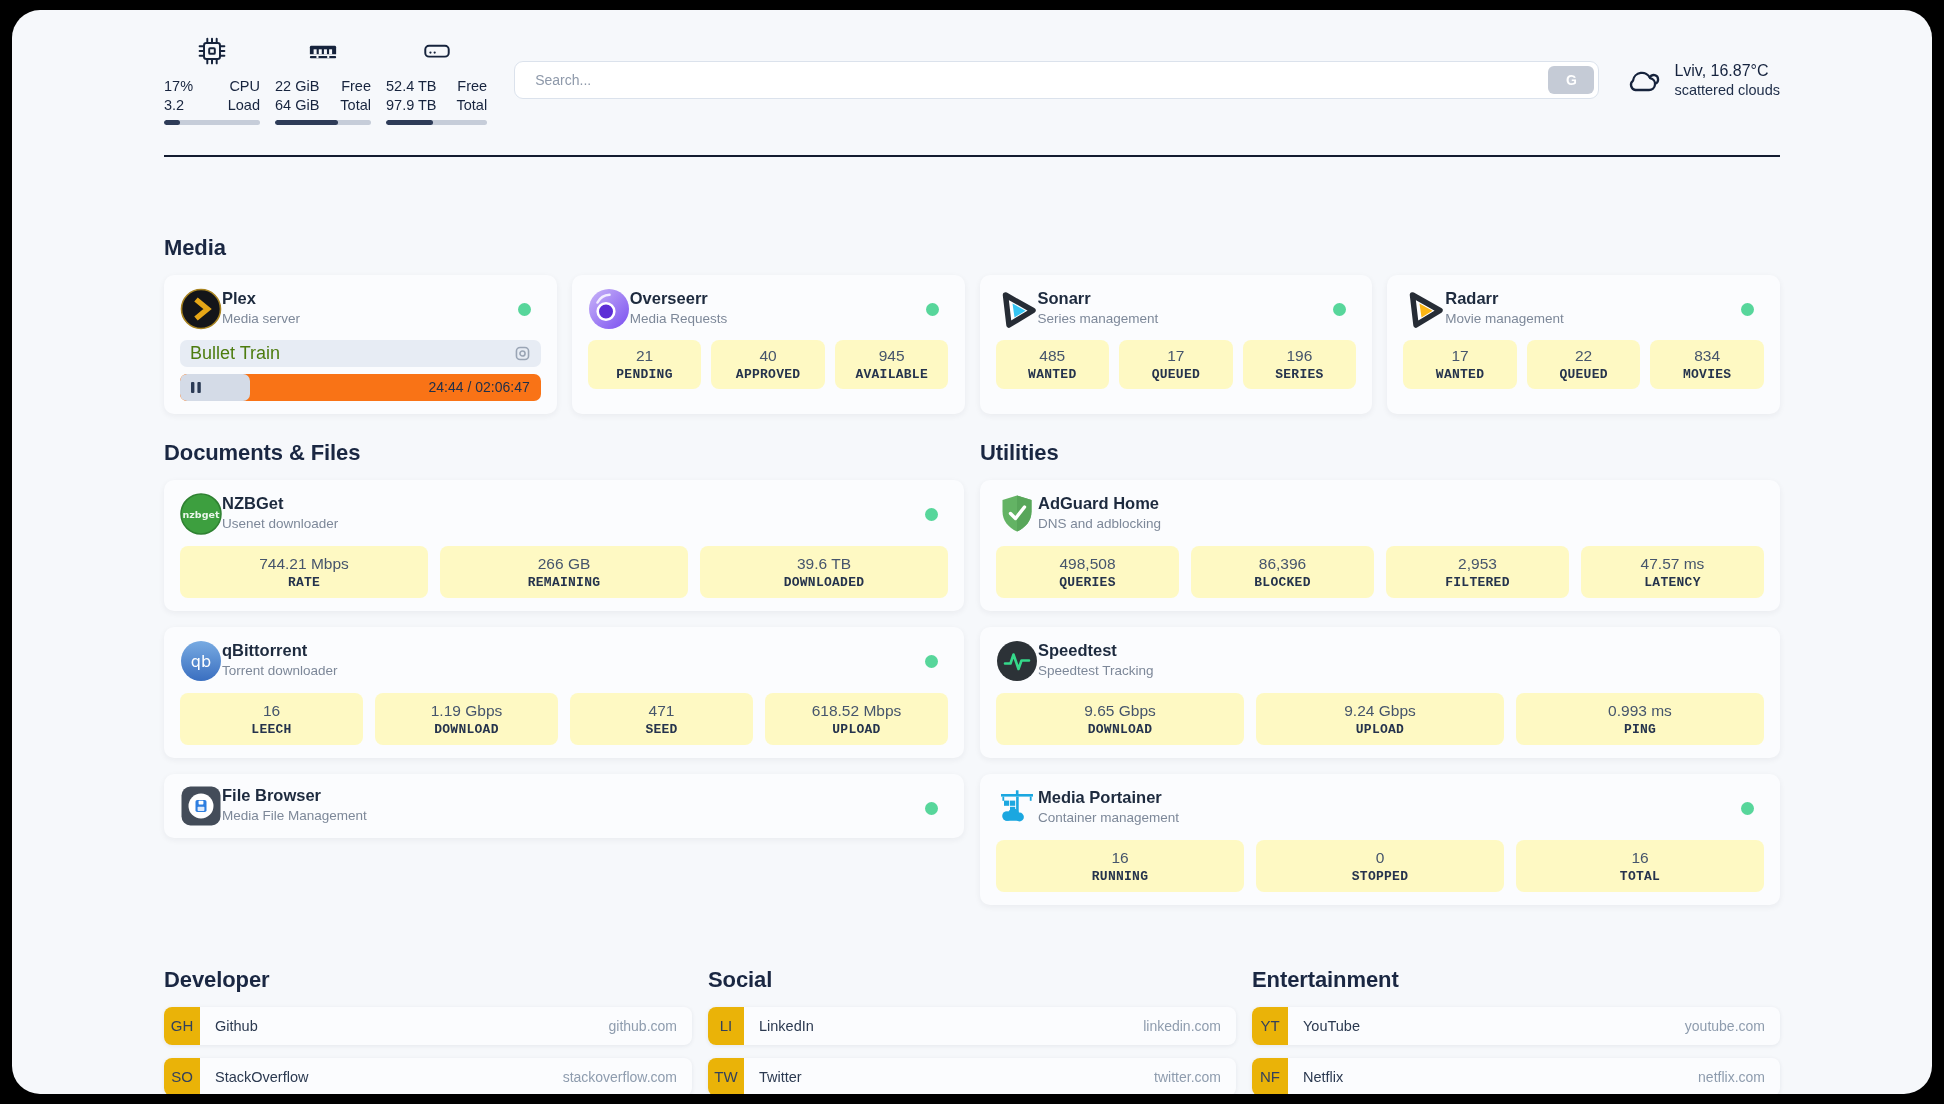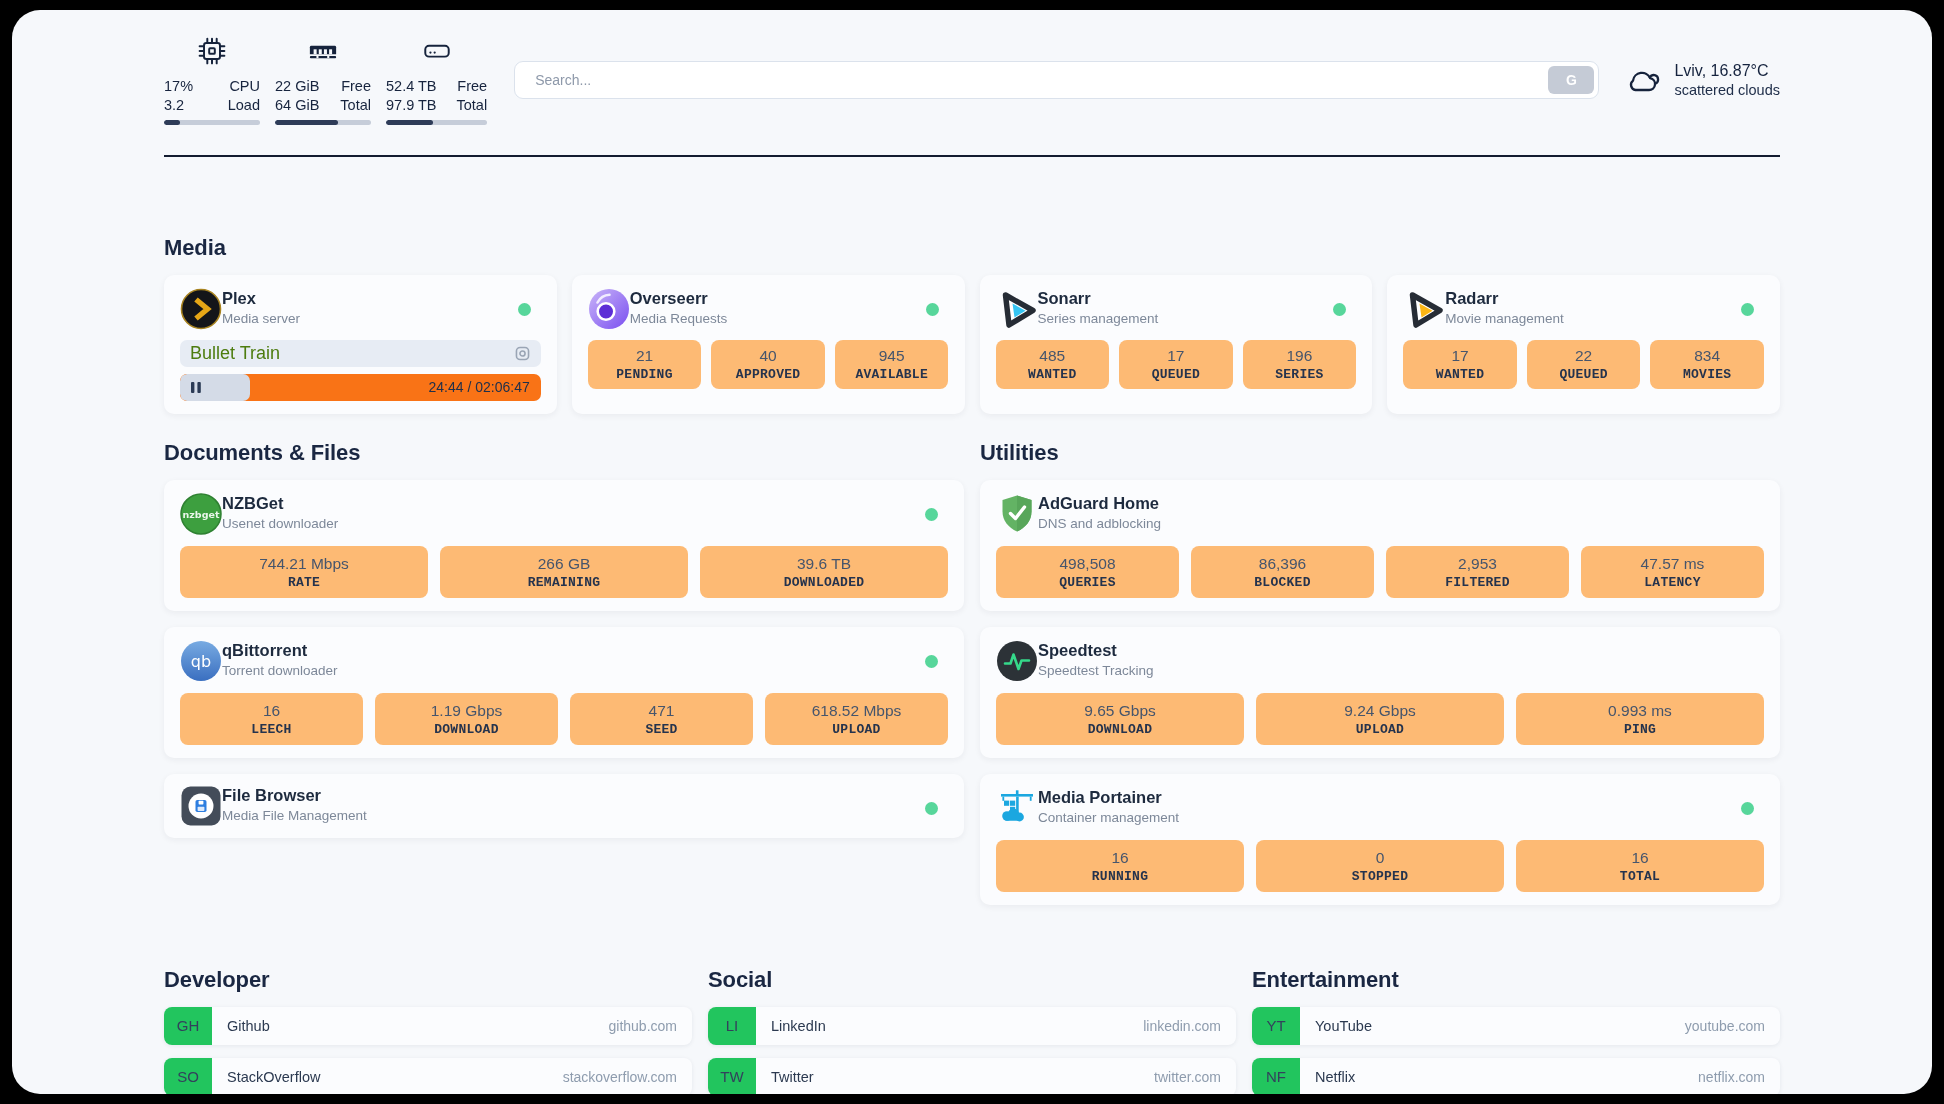--- a/index.html
+++ b/index.html
@@ -47,21 +47,21 @@
               box-shadow:0 2px 6px rgba(30,41,59,.06); cursor:pointer; }
   .app-card.compact { padding:11px 16px; }
   .app-head { display:flex; align-items:flex-start; }
   .app-icon { width:42px; height:42px; flex:0 0 auto; }
   .app-title { font-size:16.5px; font-weight:600; color:#1d2a3e; line-height:1.3; }
   .app-sub { font-size:13.5px; color:#7d8899; line-height:1.3; margin-top:1px; }
   .status-dot { position:absolute; top:28px; right:26px; width:13px; height:13px;
                 border-radius:50%; background:#57d69b; }
 
   .chip-row { display:flex; gap:12px; margin-top:11px; }
-  .chip { flex:1; background:#fdba74; border-radius:8px; text-align:center; padding:8px 6px 7px; }
+  .chip { flex:1; background:#fef9c3; border-radius:8px; text-align:center; padding:8px 6px 7px; }
   .chip-value { font-size:15.5px; color:#46556c; line-height:1.25; }
   .chip-label { font-size:13px; font-weight:700; color:#25334d; letter-spacing:.02em;
                 margin-top:2px; line-height:1.2;font-family:Liberation Mono, monospace; }
   .chip-row.sm { gap:10px; margin-top:10px; }
   .chip-row.sm .chip { padding:6px 5px 6px; }
 
   
   .player-row { margin-top:10px; height:27px; background:#e7ecf4; border-radius:7px;
                 display:flex; align-items:center; padding:0 10px; }
   .player-title { font-size:18px; color:#4d7c0f; }
@@ -70,21 +70,21 @@
                   border-radius:7px; overflow:hidden; display:flex; align-items:center; }
   .progress-fill { position:absolute; left:0; top:0; bottom:0; background:#d4dbe7; border-radius:7px; }
   .pause-btn { position:relative; margin-left:10px; display:flex; background:none; border:none; padding:0; cursor:pointer; }
   .player-time { position:relative; margin-left:auto; padding-right:11px; font-size:14px; color:#20304b; }
 
   
   .bookmarks { display:grid; grid-template-columns:repeat(3,1fr); gap:16px; margin-top:62px; }
   .bm-rows { display:flex; flex-direction:column; gap:13px; margin-top:14px; }
   .bm-row { display:flex; align-items:center; height:38px; background:#fbfcfe; border-radius:8px;
             overflow:hidden; box-shadow:0 1px 4px rgba(30,41,59,.08); cursor:pointer; }
-  .bm-abbr { width:48px; align-self:stretch; background:#22c55e; display:flex; align-items:center;
+  .bm-abbr { width:36px; align-self:stretch; background:#eab308; display:flex; align-items:center;
              justify-content:center; font-size:15px; color:#33415c; }
   .bm-name { margin-left:15px; font-size:14.5px; color:#2b3950; }
   .bm-domain { margin-left:auto; margin-right:15px; font-size:14px; color:#8e9cae; }
 </style>
 </head>
 <body>
 
 <div class="panel">
   <div class="container">
 

